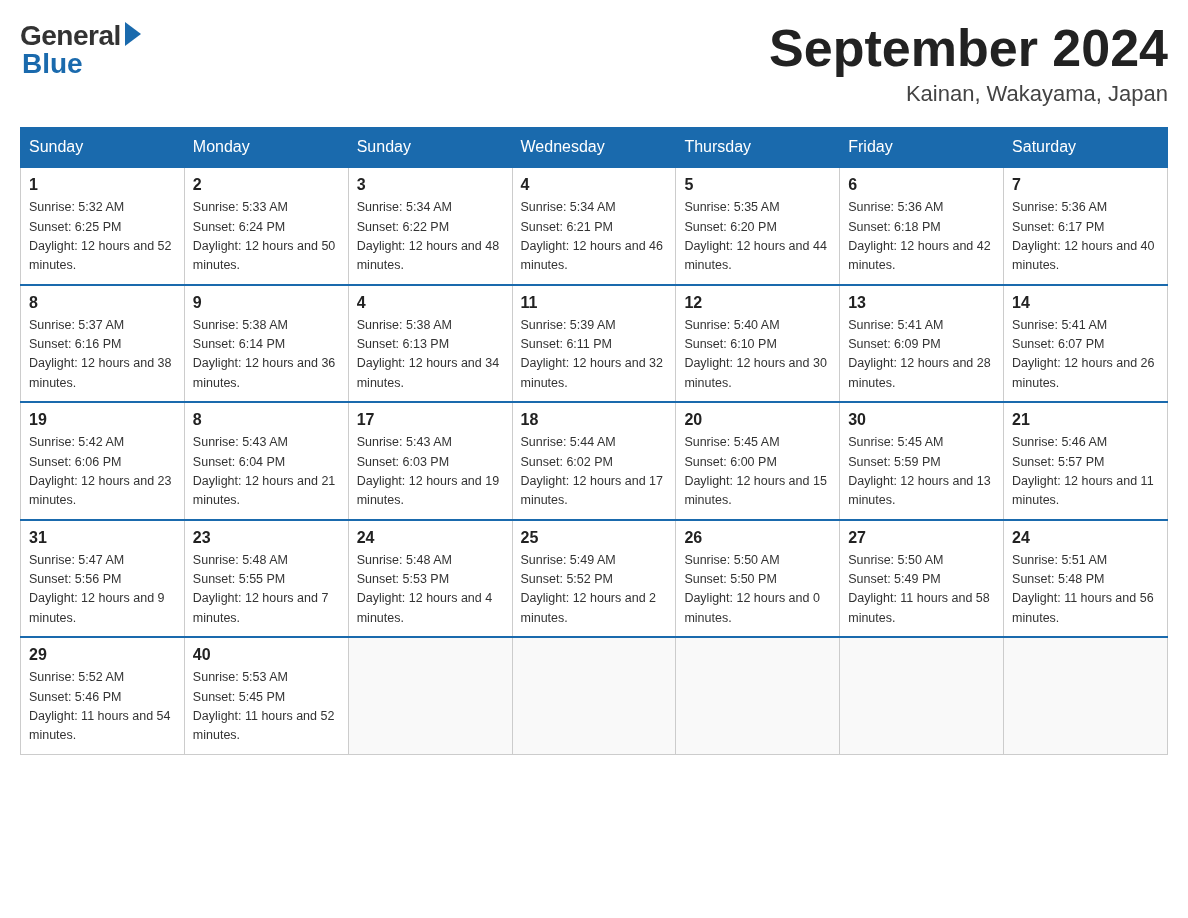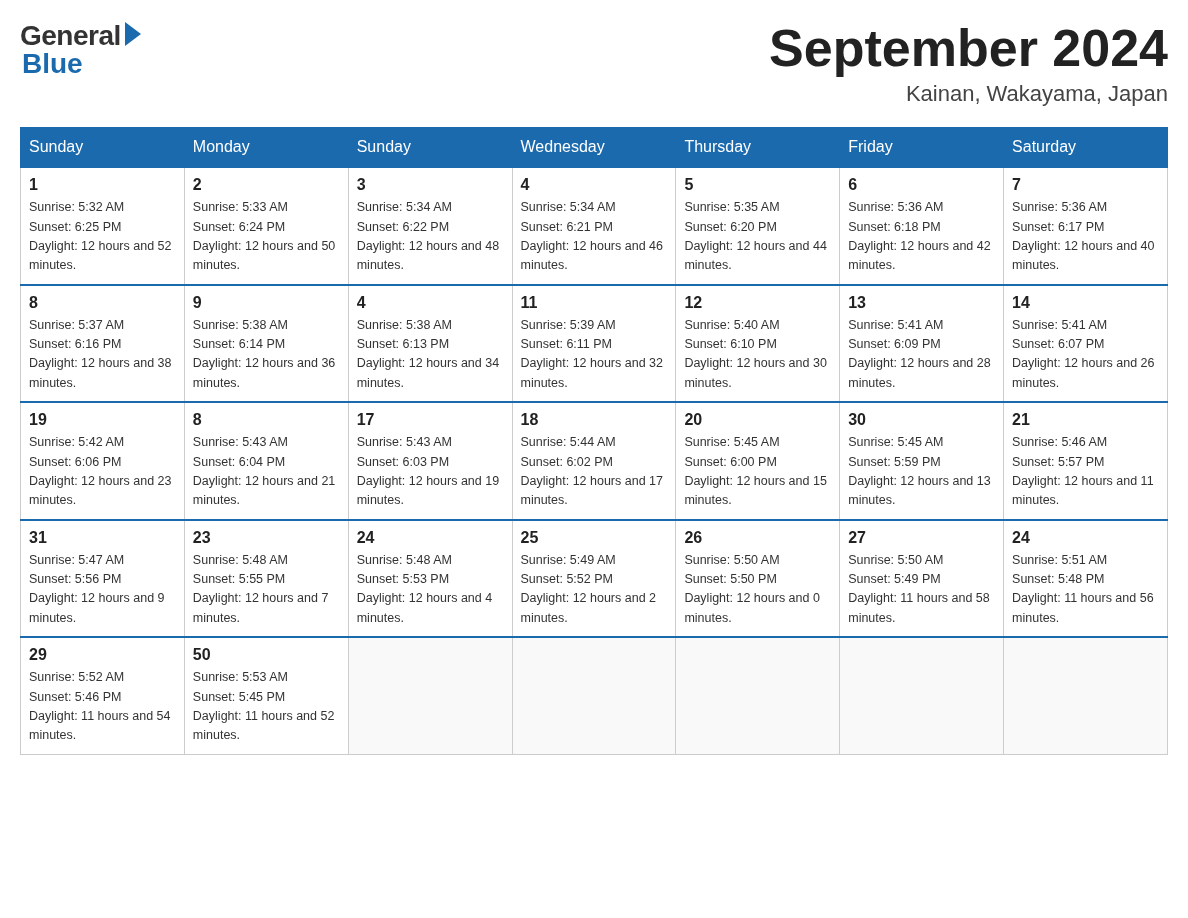--- a/index.html
+++ b/index.html
@@ -252,21 +252,21 @@
           <span class="day-number">24</span>
           <div class="day-info">Sunrise: 5:51 AM<br>Sunset: 5:48 PM<br>Daylight: 11 hours and 56 minutes.</div>
         </td>
       </tr>
       <tr class="week-row">
         <td>
           <span class="day-number">29</span>
           <div class="day-info">Sunrise: 5:52 AM<br>Sunset: 5:46 PM<br>Daylight: 11 hours and 54 minutes.</div>
         </td>
         <td>
-          <span class="day-number">50</span>
+          <span class="day-number">40</span>
           <div class="day-info">Sunrise: 5:53 AM<br>Sunset: 5:45 PM<br>Daylight: 11 hours and 52 minutes.</div>
         </td>
         <td class="empty"></td>
         <td class="empty"></td>
         <td class="empty"></td>
         <td class="empty"></td>
         <td class="empty"></td>
       </tr>
     </tbody>
 </table>

